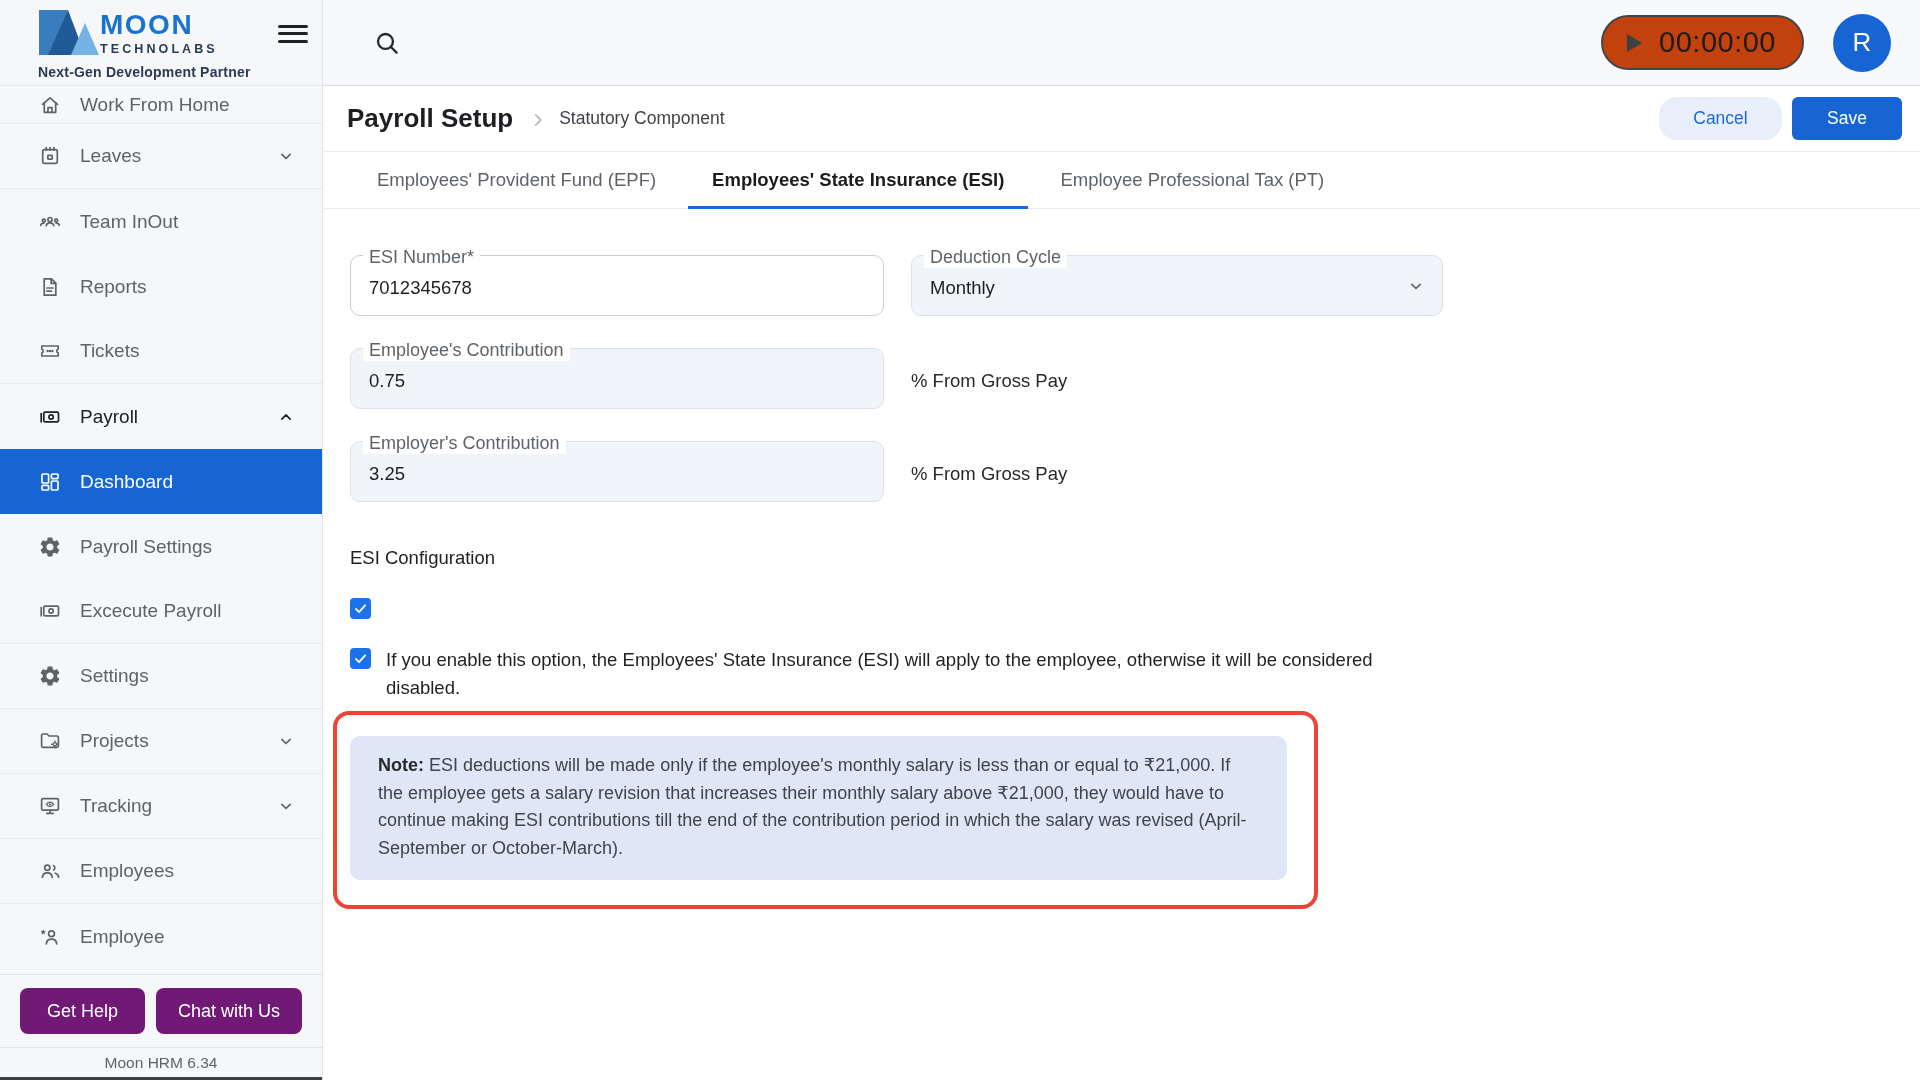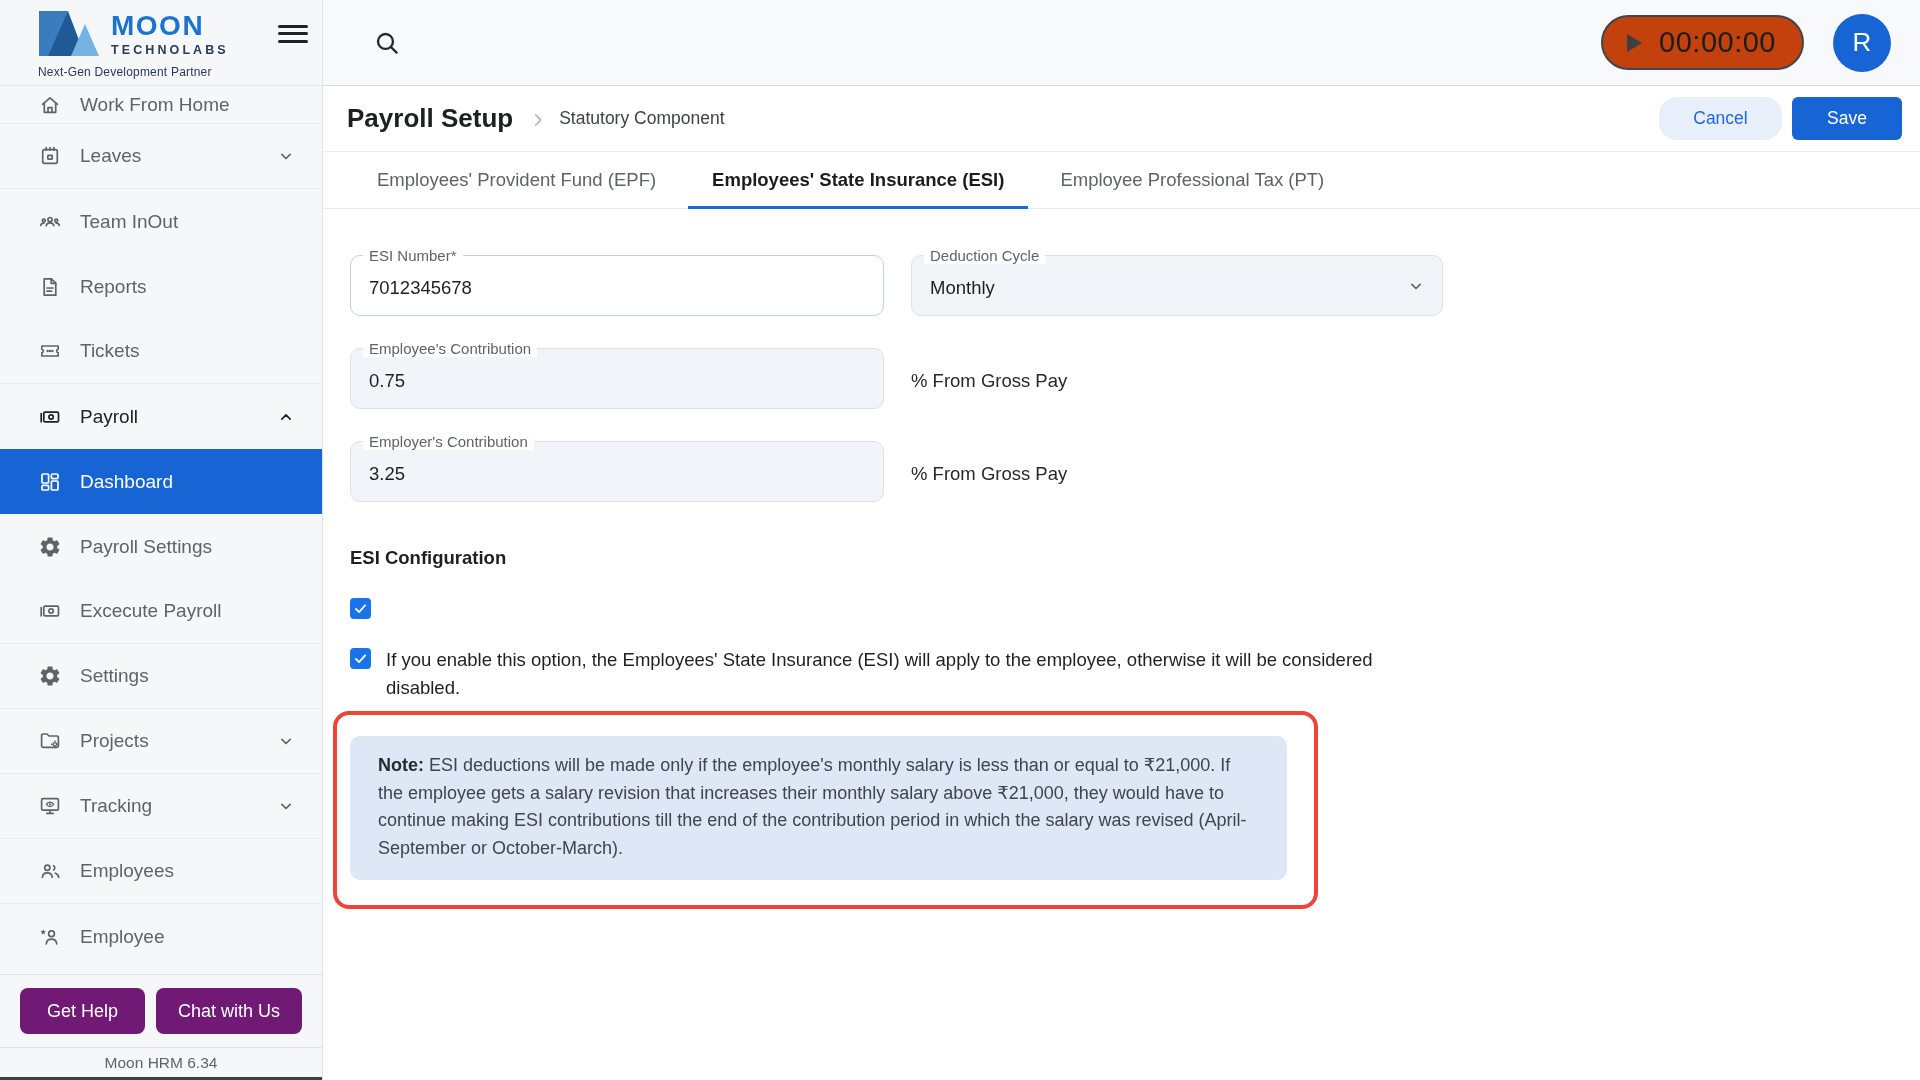--- a/index.html
+++ b/index.html
@@ -16,25 +16,25 @@
     width:323px; min-width:323px; height:100%;
     background:#f6f7f9; border-right:1px solid #e1e3e8;
     display:flex; flex-direction:column;
   }
   .sidebar-header {
     height:86px; min-height:86px; display:flex; align-items:center;
     justify-content:space-between; padding:4px 14px 0 38px;
     border-bottom:1px solid #e6e8ec;
   }
   .logo { display:flex; flex-direction:column; }
-  .logo-top { display:flex; align-items:flex-start; gap:11px; }
+  .logo-top { display:flex; align-items:flex-start; gap:0; }
   .logo-textcol { display:flex; flex-direction:column; padding-top:2px; }
   .logo-name { font-size:28px; font-weight:bold; color:#1a73cf; line-height:1; letter-spacing:1.5px; }
   .logo-sub { font-size:12.5px; font-weight:bold; color:#2b3a55; letter-spacing:3.1px; margin-top:3px; }
-  .logo-tagline { font-size:12px; font-weight:normal; color:#2b3a55; margin-top:4px; letter-spacing:.2px; }
+  .logo-tagline { font-size:14px; font-weight:bold; color:#2b3a55; margin-top:4px; letter-spacing:.2px; }
   .hamburger { width:30px; cursor:pointer; background:none; border:none; padding:0; margin-bottom:22px; }
   .hamburger span { display:block; height:3px; background:#1f2125; border-radius:2px; margin:4.5px 0; }
 
   .nav { flex:1; overflow:hidden; }
   .nav-item {
     height:65px; display:flex; align-items:center;
     padding:0 26px 0 38px; gap:18px;
     color:#5f6368; font-size:19px; cursor:pointer;
   }
   .nav-item.first { height:38px; }
@@ -104,27 +104,27 @@
   .tabs { display:flex; gap:8px; padding-left:30px; border-bottom:1px solid #e8eaed; height:57px; min-height:57px; background:#fff; }
   .tab { padding:0 24px; display:flex; align-items:center; font-size:18.5px; color:#5f6368; cursor:pointer; position:relative; white-space:nowrap; }
   .tab.active { color:#1b1c1e; font-weight:600; }
   .tab.active::after { content:""; position:absolute; left:0; right:0; bottom:-1px; height:3px; background:#1a6ada; }
 
   .content { flex:1; background:#fff; overflow:hidden; padding:46px 0 0 27px; }
 
   .grid-row { display:grid; grid-template-columns:534px 532px; column-gap:27px; align-items:center; margin-bottom:32px; }
   .field { position:relative; height:61px; border:1px solid #c9ced8; border-radius:10px; background:#fff; display:flex; align-items:center; }
   .field.filled { background:#f1f4f9; border-color:#dde1ea; }
-  .flabel { position:absolute; top:-9px; left:12px; padding:0 6px; background:#fff; font-size:15px; color:#5f6368; white-space:nowrap; }
+  .flabel { position:absolute; top:-9px; left:12px; padding:0 6px; background:#fff; font-size:18px; color:#5f6368; white-space:nowrap; }
   .field input { border:none; background:transparent; outline:none; width:100%; padding:4px 18px 0; font-size:18.5px; color:#1d1f22; font-family:inherit; }
   .sel-chev { position:absolute; right:16px; width:20px; height:20px; }
   .sel-chev svg { width:20px; height:20px; stroke:#5f6368; fill:none; stroke-width:2; stroke-linecap:round; stroke-linejoin:round; }
   .suffix { font-size:18.5px; color:#26282c; padding-top:4px; }
 
-  .config-title { font-size:18.5px; font-weight:700; color:#1d1f22; margin-top:45px; }
+  .config-title { font-size:18.5px; font-weight:400; color:#1d1f22; margin-top:45px; }
   .check-row { display:flex; gap:15px; margin-top:27px; align-items:flex-start; }
   .checkbox { width:21px; height:21px; background:#1a73e8; border-radius:4px; flex:none; margin-top:2px; cursor:pointer; display:flex; align-items:center; justify-content:center; }
   .checkbox svg { width:17px; height:17px; }
   .check-label { font-size:18.5px; color:#1f2023; line-height:27.5px; max-width:1040px; }
 
   .note-annotation {
     margin:10px 0 0 -17px; width:985px;
     border:4px solid #ef4337; border-radius:16px;
     padding:21px 27px 25px 13px;
   }

